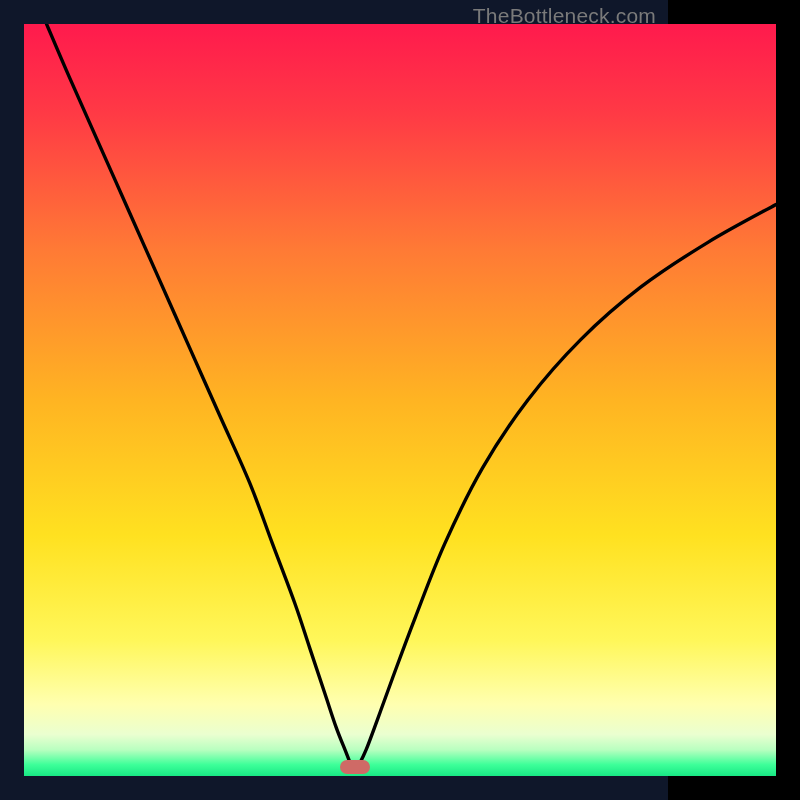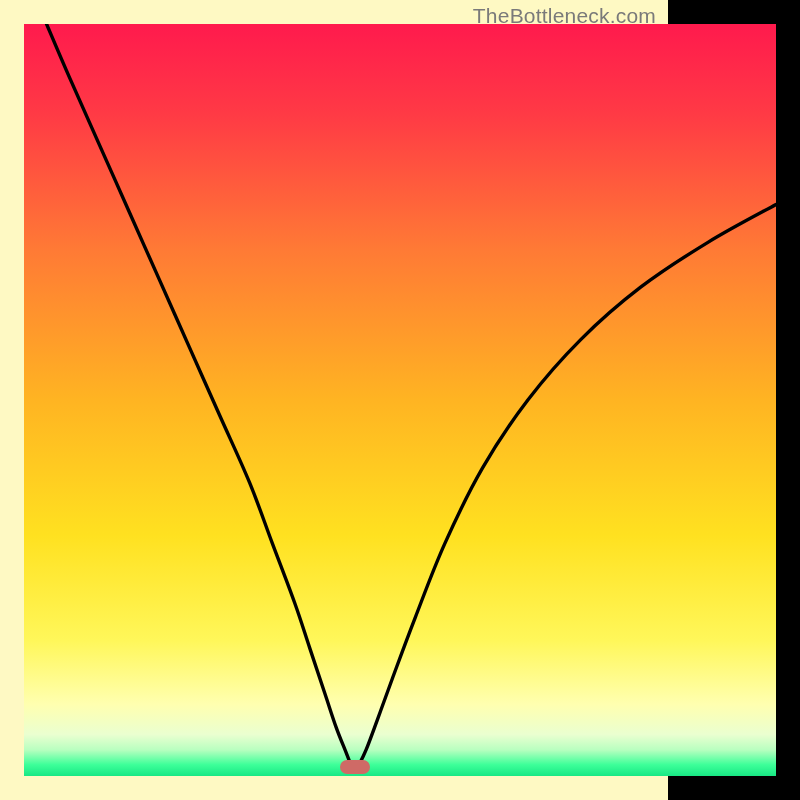--- a/index.html
+++ b/index.html
@@ -10,21 +10,21 @@
     background: #000;
     overflow: hidden;
     font-family: Arial, Helvetica, sans-serif;
   }
   .frame {
     position: absolute;
     left: 0;
     top: 0;
     width: 668px;
     height: 800px;
-    background: #fef9c3;
+    background: #0f172a;
   }
   .plot-area {
     position: absolute;
     left: 24px;
     top: 24px;
     width: 752px;
     height: 752px;
     overflow: hidden;
   }
   .gradient-bg {

